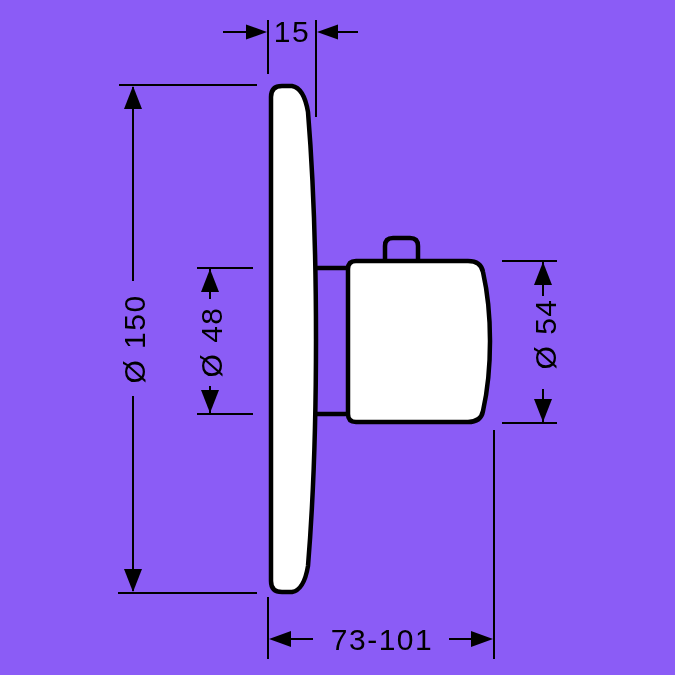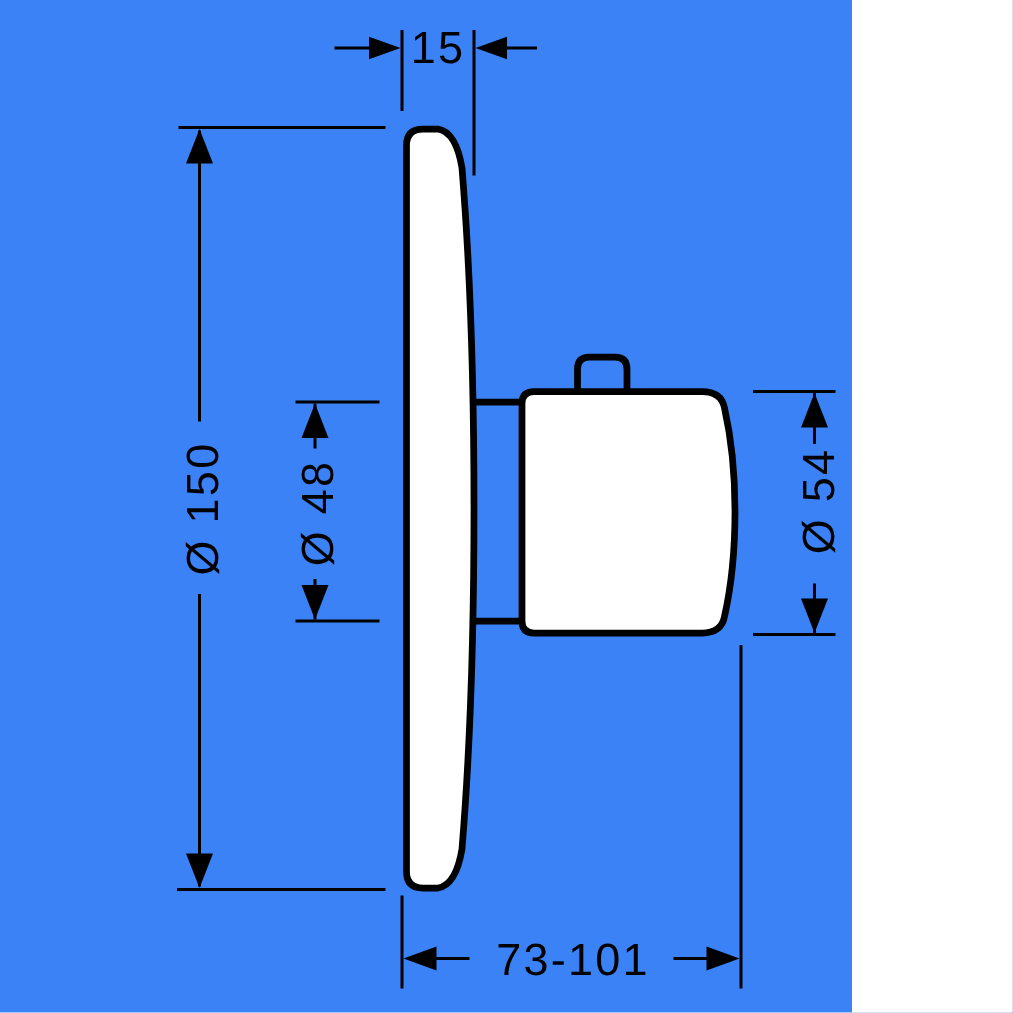--- a/index.html
+++ b/index.html
@@ -2,23 +2,23 @@
 <html><head>
 <meta charset="utf-8">
 <style>
   html, body {
     margin: 0;
     padding: 0;
     background: #ffffff;
   }
   .canvas {
     position: relative;
-    width: 568px;
+    width: 675px;
     height: 675px;
-    background: #3b82f6;
+    background: #8b5cf6;
     overflow: hidden;
   }
   svg { display: block; }
   .outline {
     fill: none;
     stroke-width: 4.5;
     stroke-linecap: round;
     stroke-linejoin: round;
   }
   .dimline {

